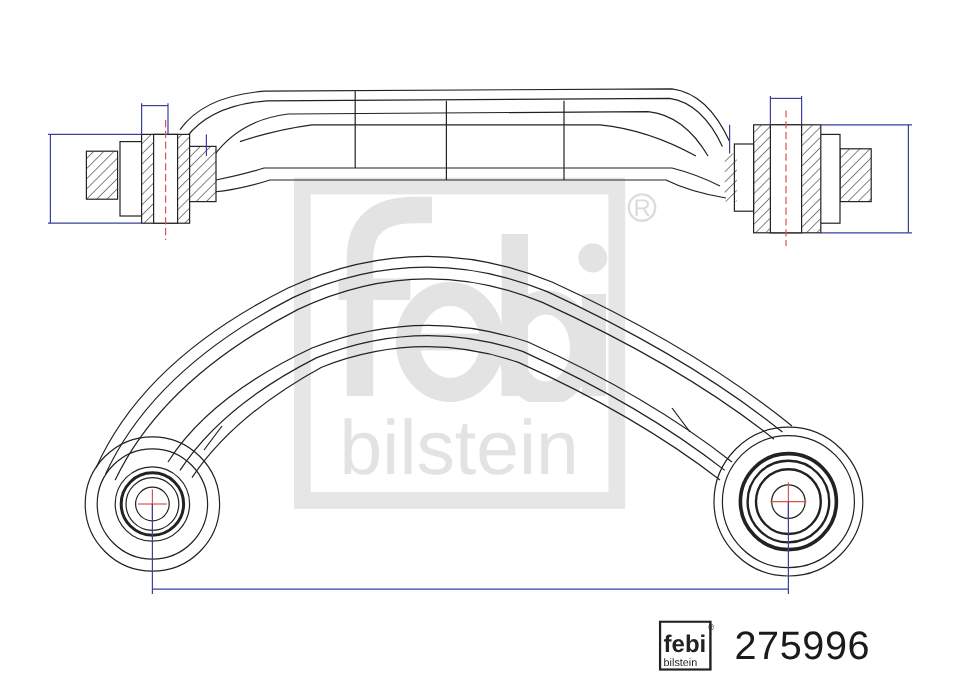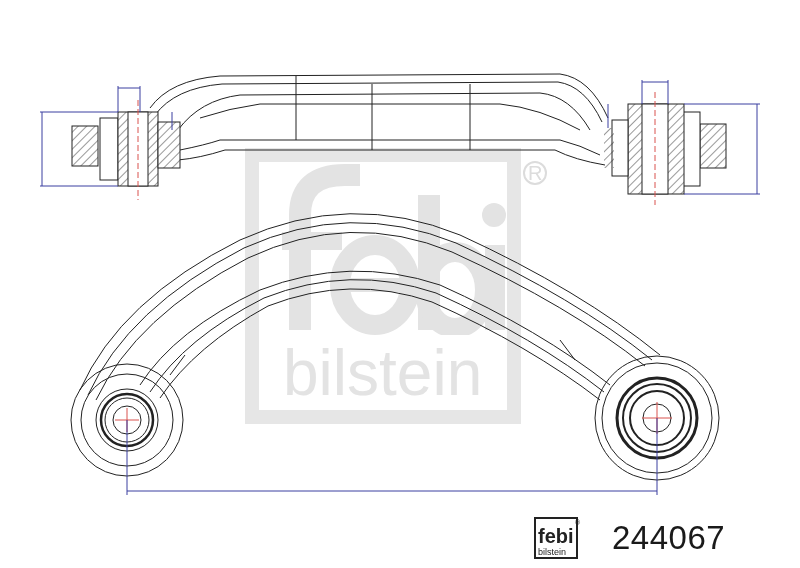--- a/index.html
+++ b/index.html
@@ -1,20 +1,20 @@
 <!DOCTYPE html>
 <html><head>
 <meta charset="utf-8">
 <style>
   html,body{margin:0;padding:0;background:#ffffff;}
   body{width:800px;height:568px;position:relative;overflow:hidden;font-family:"Liberation Sans",sans-serif;}
   #drawing{position:absolute;left:0;top:0;width:800px;height:568px;}
   .wm-text{font-family:"Liberation Sans",sans-serif;font-size:64px;fill:#e3e3e3;}
   .reg{font-family:"Liberation Sans",sans-serif;font-size:20px;fill:#dcdcdc;}
-  .part-logo{position:absolute;left:534px;top:517px;width:48px;height:42px;}
+  .part-logo{position:absolute;left:549px;top:517px;width:48px;height:42px;}
   .part-number{position:absolute;left:612px;top:519px;font-size:33px;color:#1a1a1a;letter-spacing:0.5px;font-family:"Liberation Sans",sans-serif;}
 </style>
 </head>
 <body>
 
 <svg id="drawing" viewBox="0 0 800 568" xmlns="http://www.w3.org/2000/svg">
 
   <g>
     <rect x="252" y="155" width="262" height="262" fill="none" stroke="#e6e6e6" stroke-width="14"></rect>
     <path d="M300,330 L300,215 Q300,175 345,175 L360,175" fill="none" stroke="#e3e3e3" stroke-width="22"></path>
@@ -128,13 +128,13 @@
 </svg>
 
 <div class="part-logo">
   <svg width="48" height="42" viewBox="0 0 48 42">
     <rect x="1" y="1" width="42" height="40" fill="#fff" stroke="#222" stroke-width="2"></rect>
     <text x="4" y="26" font-family="Liberation Sans, sans-serif" font-weight="bold" font-size="20" fill="#222">febi</text>
     <text x="4" y="38" font-family="Liberation Sans, sans-serif" font-size="9" fill="#222">bilstein</text>
     <text x="41" y="8" font-family="Liberation Sans, sans-serif" font-size="7" fill="#222">®</text>
   </svg>
 </div>
-<div class="part-number">244067</div>
+<div class="part-number">275996</div>
 
 </body></html>

